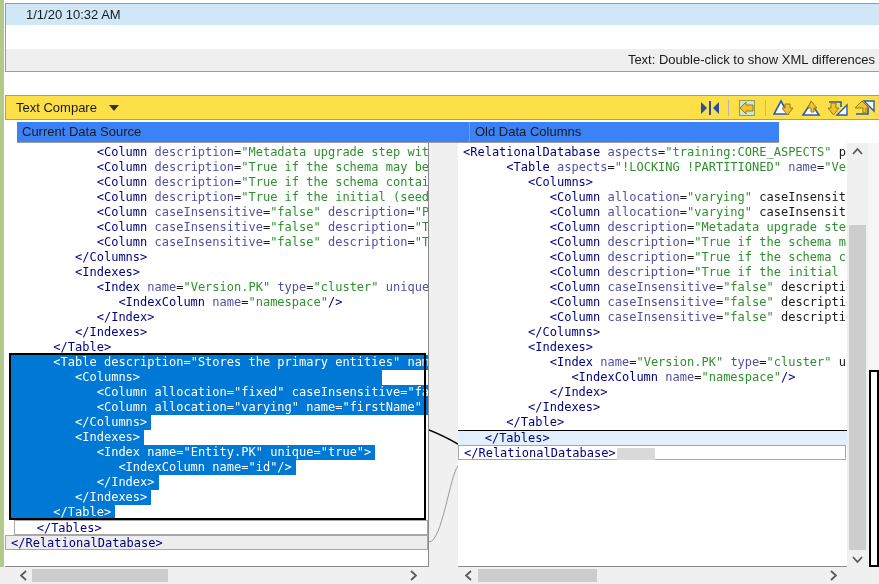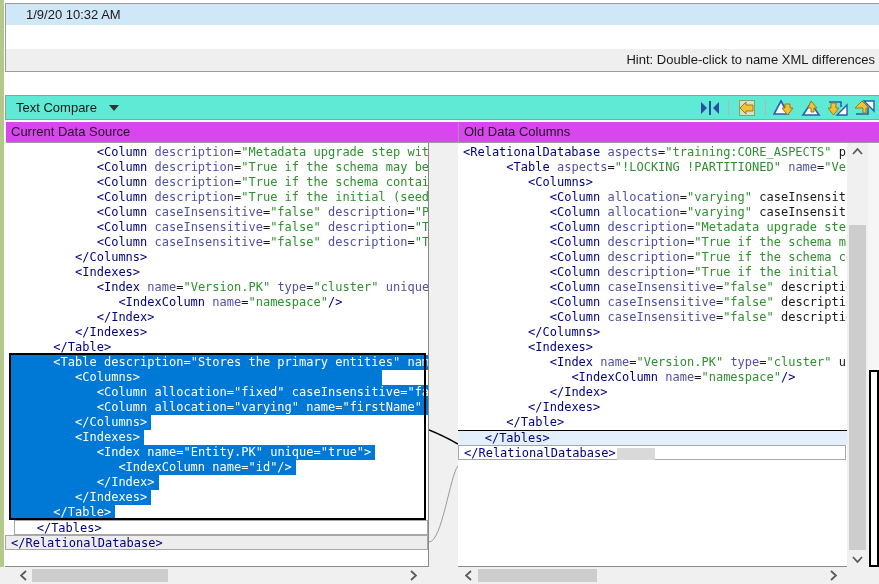--- a/index.html
+++ b/index.html
@@ -12,32 +12,32 @@
 
   
   #history-panel{position:absolute;left:5px;top:3px;width:874px;height:69px;
     background:#fff;border:1px solid #9b9b9b;border-right:none;box-sizing:border-box;}
   .hrow{height:21px;line-height:21px;padding-left:20px;font-size:13px;}
   .hrow.selected{background:#d0e7f8;}
   #hint-bar{position:absolute;left:0;right:0;bottom:0;height:22px;background:#efefef;
     font-size:13px;line-height:22px;text-align:right;padding-right:4px;box-sizing:border-box;}
 
   
-  #toolbar{position:absolute;left:5px;top:95px;width:874px;height:25px;background:#5eead4;
+  #toolbar{position:absolute;left:5px;top:95px;width:874px;height:25px;background:#fde047;
     border:1px solid #9b9b9b;border-right:none;box-sizing:border-box;
     display:flex;align-items:center;}
   #mode-btn{display:flex;align-items:center;gap:12px;padding:0 10px;font-size:13px;cursor:default;}
   #mode-caret{width:0;height:0;border-left:5px solid transparent;border-right:5px solid transparent;
     border-top:6px solid #333;}
   #tb-icons{margin-left:auto;display:flex;align-items:center;gap:5px;padding-right:3px;}
   .tbtn{width:22px;height:19px;display:flex;align-items:center;justify-content:center;}
   .tsep{width:1px;height:16px;background:#b5b5b5;margin:0 2px;}
 
   
-  #headers{position:absolute;left:6px;top:122px;width:874px;height:21px;background:#d946ef;
+  #headers{position:absolute;left:17px;top:122px;width:762px;height:21px;background:#3b82f6;
     border-bottom:1px solid #9b9b9b;box-sizing:border-box;font-size:13px;}
   #hdr-left{position:absolute;left:5px;top:2px;}
   #hdr-right{position:absolute;left:458px;top:2px;}
   #hdr-divider{position:absolute;left:452px;top:0;width:1px;height:21px;background:#9b9b9b;}
 
   
   .code-pane{position:absolute;top:143px;height:424px;background:#fff;overflow:hidden;}
   #left-pane{left:5px;width:424px;border-right:1px solid #8a8a8a;border-bottom:1px solid #8a8a8a;box-sizing:border-box;}
   #right-pane{left:458px;width:389px;border-bottom:1px solid #8a8a8a;box-sizing:border-box;}
   .code-inner{padding:2px 0 0 5px;position:relative;}
@@ -73,22 +73,22 @@
   .hthumb{position:absolute;top:2px;height:13px;background:#cdcdcd;}
   #lthumb{left:32px;width:136px;}
   #rthumb{left:478px;width:119px;}
 </style>
 </head>
 <body>
 
 <div id="green-strip"></div>
 
 <div id="history-panel">
-  <div class="hrow selected">1/9/20 10:32 AM</div>
-  <div id="hint-bar">Hint: Double-click to name XML differences</div>
+  <div class="hrow selected">1/1/20 10:32 AM</div>
+  <div id="hint-bar">Text: Double-click to show XML differences</div>
 </div>
 
 <div id="toolbar">
   <div id="mode-btn">
     <span>Text Compare</span>
     <span id="mode-caret"></span>
   </div>
   <div id="tb-icons">
     <span class="tbtn">
       <svg width="20" height="16" viewBox="0 0 20 16">

